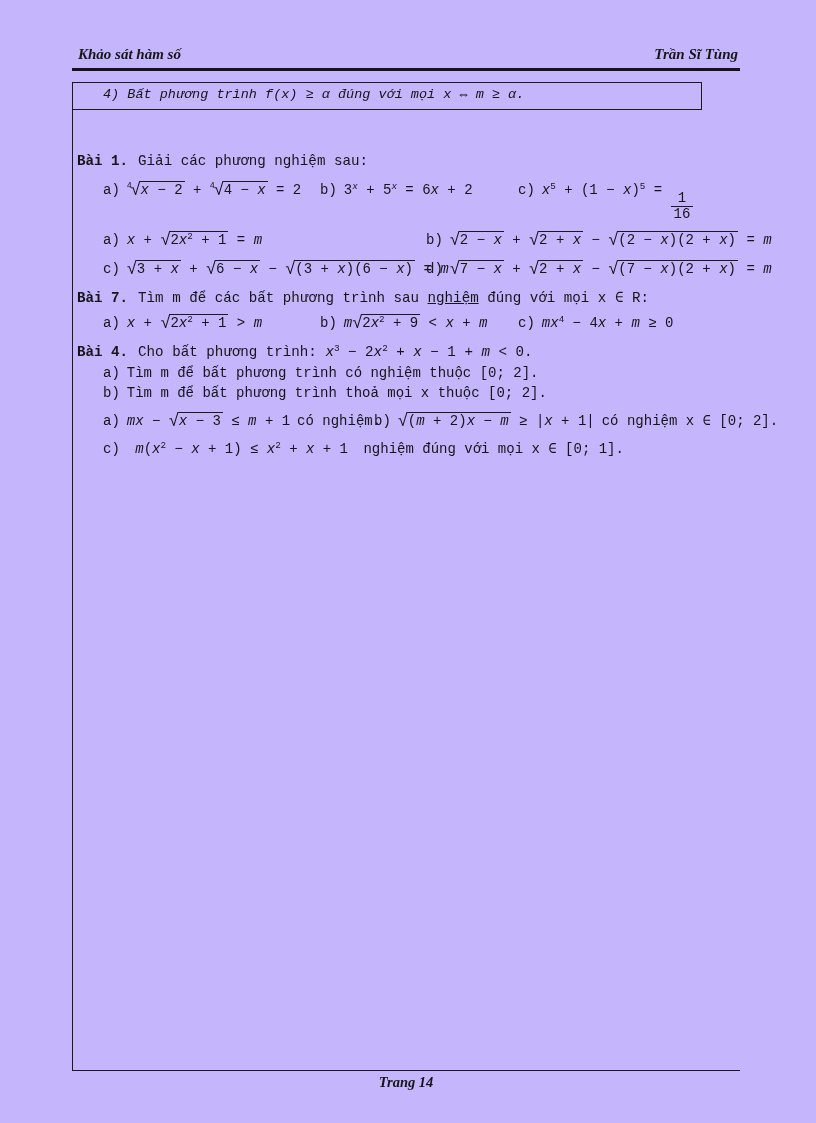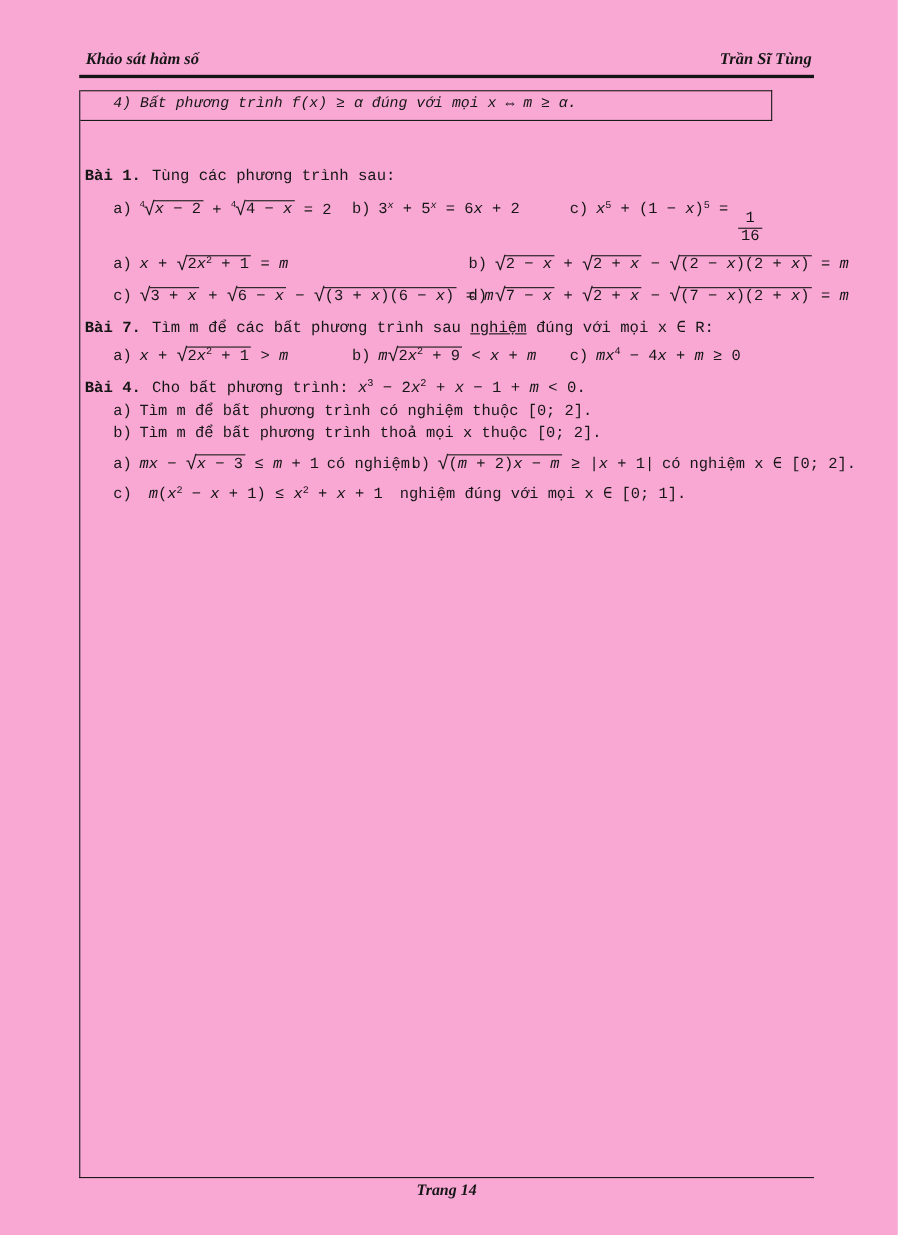--- a/index.html
+++ b/index.html
@@ -1,18 +1,18 @@
 <!DOCTYPE html>
 <html><head>
 <meta charset="utf-8">
 <title>Trang 14</title>
 <style>
   html,body{margin:0;padding:0;}
   body{width:816px;height:1123px;background:#ffffff;font-family:"Liberation Serif","DejaVu Serif",serif;color:#161616;}
-  .page{position:relative;width:816px;height:1123px;background:#f9a8d4;overflow:hidden;}
+  .page{position:relative;width:816px;height:1123px;background:#c4b5fd;overflow:hidden;}
 
   .page-header{position:absolute;left:78px;top:46px;width:660px;display:flex;justify-content:space-between;font-size:15px;font-weight:bold;font-style:italic;}
   .header-rule{position:absolute;left:72px;top:68px;width:668px;height:3px;background:#141414;}
 
   .frame{position:absolute;left:72px;top:82px;width:668px;height:989px;border-left:1.6px solid #1a1a1a;border-bottom:1.6px solid #1a1a1a;box-sizing:border-box;font-family:Liberation Mono, monospace;}
   .summary-box{box-sizing:border-box;width:629px;border:1.6px solid #1a1a1a;border-left:none;padding:4px 8px 5px 30px;font-style:italic;font-size:13.5px;line-height:16.5px;}
 
   .content{margin-top:41px;font-size:14px;}
   .exercise{margin-bottom:4px;}
   .ex-heading{padding-left:4px;font-size:14.2px;line-height:20px;margin-bottom:1px;}
@@ -58,21 +58,21 @@
   <div class="frame">
 
     <div class="summary-box">
       <div class="summary-line">4) Bất phương trình f(x) ≥ α đúng với mọi x ⇔ m ≥ α.</div>
     </div>
 
     <div class="content">
 
       <section class="exercise">
         <div class="ex-heading">
-          <span class="ex-label">Bài 1.</span><span class="ex-title">Tùng các phương trình sau:</span>
+          <span class="ex-label">Bài 1.</span><span class="ex-title">Giải các phương nghiệm sau:</span>
         </div>
         <div class="ex-row">
           <span class="ex-item w217">
             <span class="tag">a)</span>
             <span class="math"><span class="sqrt"><span class="idx">4</span><span class="rad">√</span><span class="bar"><span class="mi">x</span><span> − 2</span></span></span><span> + </span><span class="sqrt"><span class="idx">4</span><span class="rad">√</span><span class="bar"><span>4 − </span><span class="mi">x</span></span></span><span> = 2</span></span>
           </span>
           <span class="ex-item w198">
             <span class="tag">b)</span>
             <span class="math"><span>3</span><sup class="sup"><span class="mi">x</span></sup><span> + 5</span><sup class="sup"><span class="mi">x</span></sup><span> = 6</span><span class="mi">x</span><span> + 2</span></span>
           </span>

